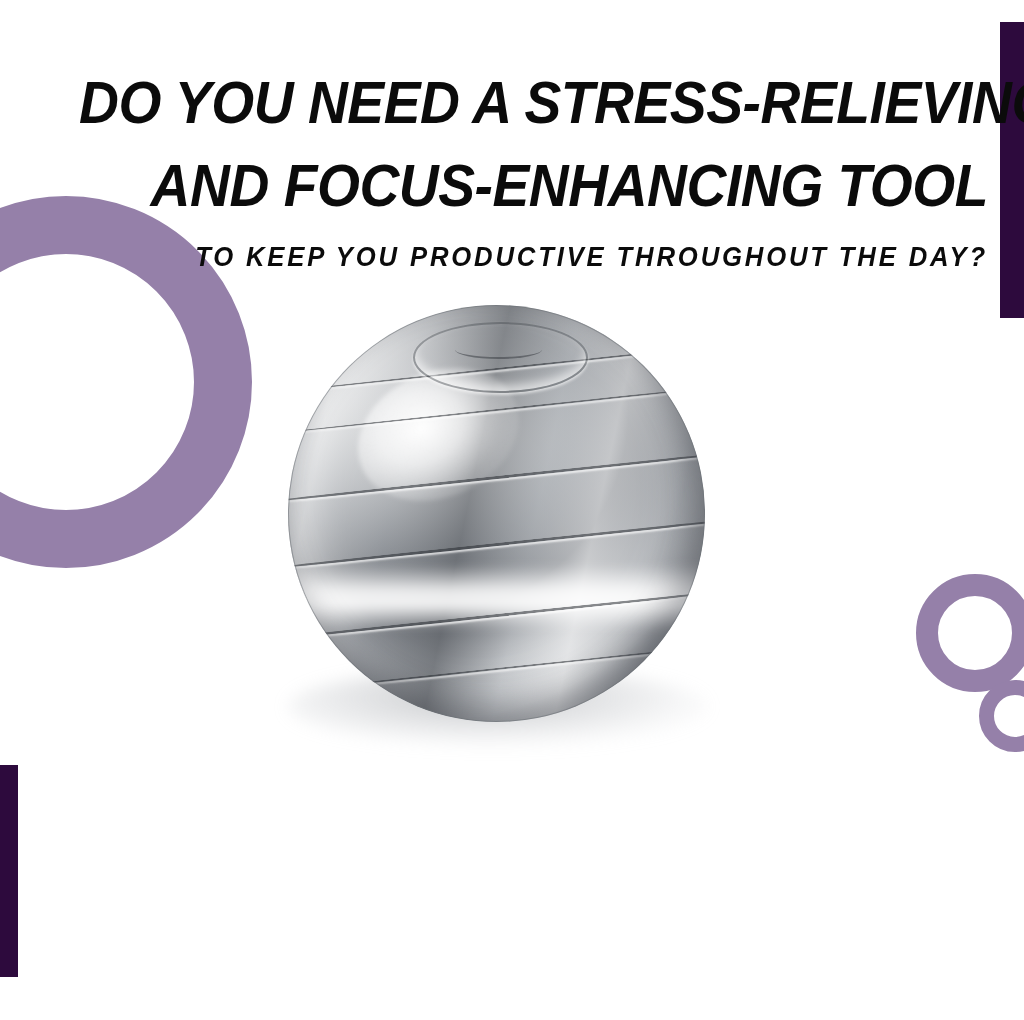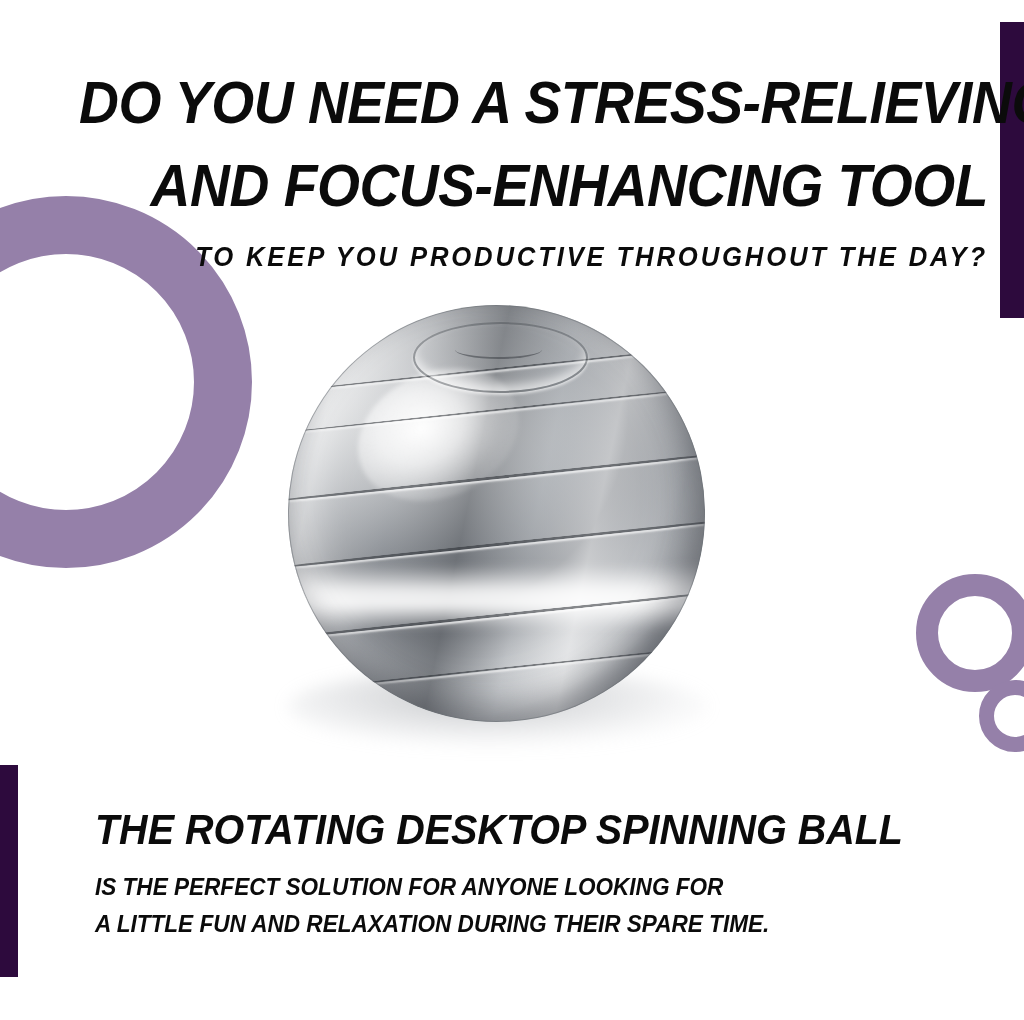--- a/index.html
+++ b/index.html
@@ -297,19 +297,14 @@
       <div class="groove g3"></div>
       <div class="groove g4"></div>
       <div class="groove g5"></div>
       <div class="groove g6"></div>
       <div class="sphere-cap"></div>
       <div class="sphere-cap-notch"></div>
       <div class="sphere-rim"></div>
     </div>
   </div>
 
-  <div class="footer-block">
-    <span class="footer-title">THE ROTATING DESKTOP SPINNING BALL</span>
-    <span class="footer-sub">IS THE PERFECT SOLUTION FOR ANYONE LOOKING FOR</span>
-    <span class="footer-sub" style="margin-top:2px;">A LITTLE FUN AND RELAXATION DURING THEIR SPARE TIME.</span>
-  </div>
 
 </div>
 
 </body></html>

